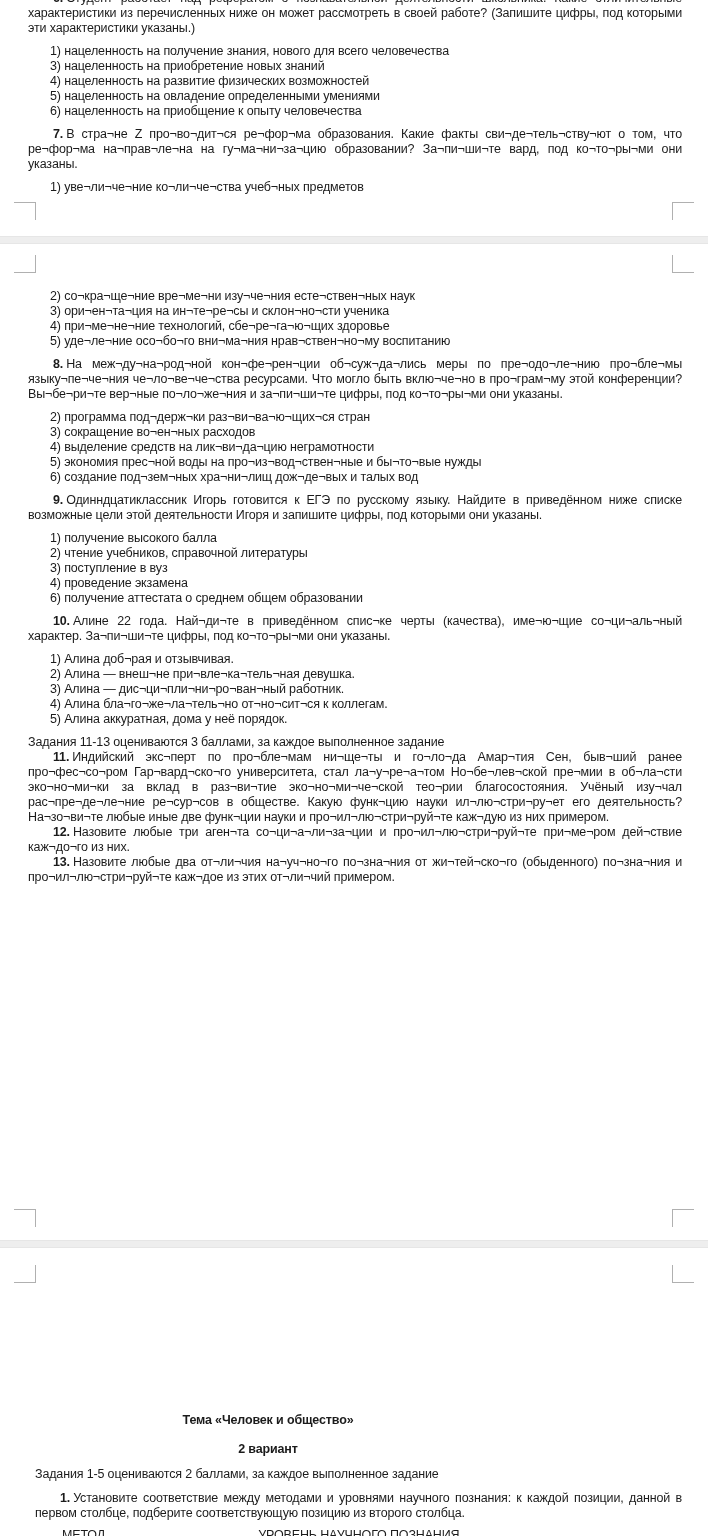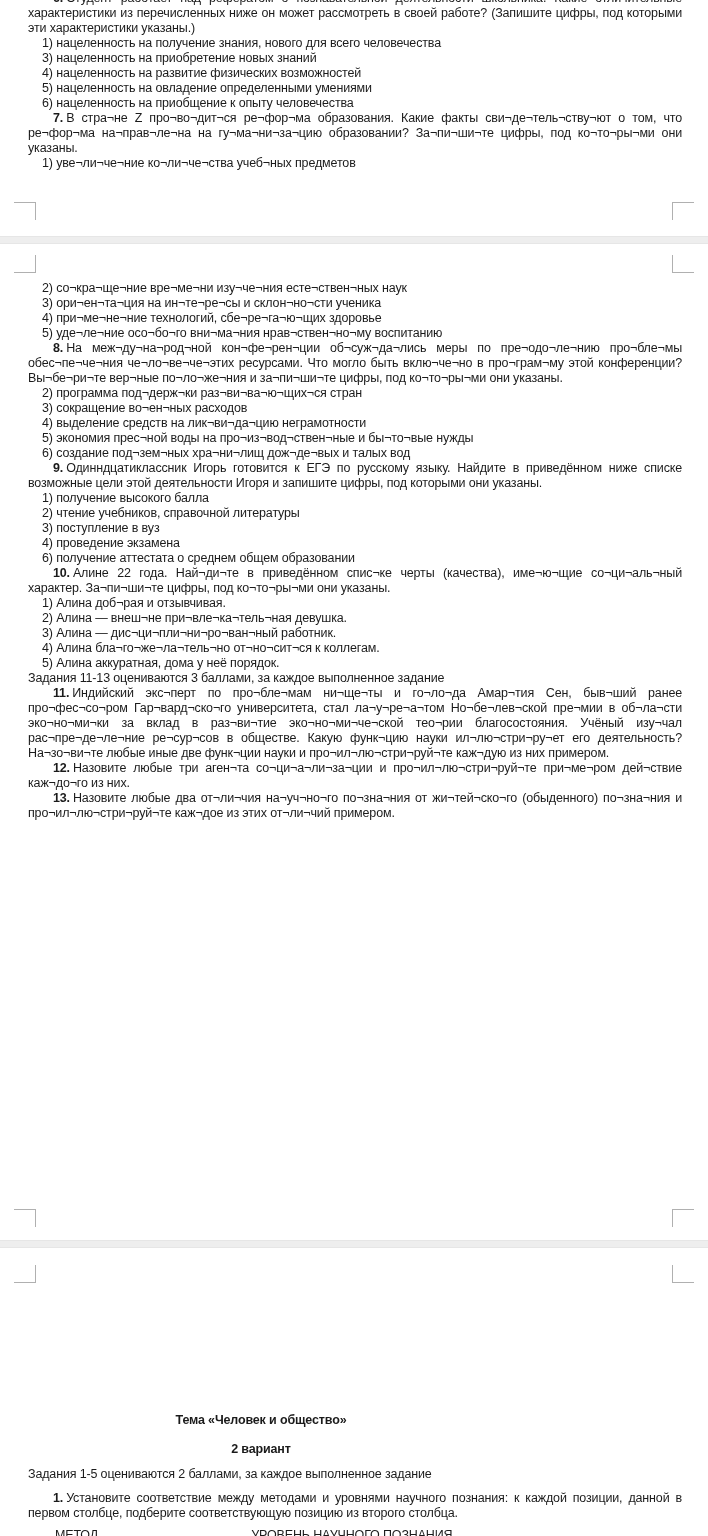--- a/index.html
+++ b/index.html
@@ -4,26 +4,26 @@
 <style>
   html,body{margin:0;padding:0;background:#ffffff;}
   #root{
     position:relative;width:708px;height:1536px;overflow:hidden;background:#fff;
     font-family:"Liberation Sans","DejaVu Sans",sans-serif;
     font-size:12.5px;line-height:15px;letter-spacing:-0.15px;color:#1b1b1b;
   }
   .page{position:relative;overflow:hidden;}
   .p1{height:236px;}
   .p2{height:996px;}
-  .p3{height:288px;}
+  .p3{height:288px;margin-left:7px;}
   .band{height:8px;background:#eeeeee;border-top:1px solid #e6e6e6;border-bottom:1px solid #e6e6e6;box-sizing:border-box;}
   .col{margin-left:28px;margin-right:26px;}
   p.q{margin:0;text-align:justify;text-align-last:left;text-indent:25px;}
   p.q .qnum{font-weight:bold;margin-right:3px;}
-  ul.opts{list-style:none;margin:0;padding:0 0 0 14px;}
+  ul.opts{list-style:none;margin:8px;padding:0 0 0 14px;}
   ul.opts li{height:15px;white-space:nowrap;overflow:hidden;}
   .mt14{margin-top:14px;}
   .mt24{margin-top:24px;}
   .note{margin:0;}
   .center-block{width:466px;text-align:center;font-weight:bold;}
   .spacer165{height:165px;}
   .tblhead{white-space:nowrap;margin-top:7px;}
   .tblhead .h1{margin-left:27px;}
   .tblhead .h2{margin-left:150px;}
   
@@ -41,39 +41,39 @@
   <div class="page p1">
     <div class="col">
       <p class="q" style="margin-top:-9px"><span class="qnum">6.</span><span>Студент работает над рефератом о познавательной деятельности школьника. Какие отличительные характеристики из перечисленных ниже он может рассмотреть в своей работе? (Запишите цифры, под которыми эти характеристики указаны.)</span></p>
       <ul class="opts">
         <li>1) нацеленность на получение знания, нового для всего человечества</li>
         <li>3) нацеленность на приобретение новых знаний</li>
         <li>4) нацеленность на развитие физических возможностей</li>
         <li>5) нацеленность на овладение определенными умениями</li>
         <li>6) нацеленность на приобщение к опыту человечества</li>
       </ul>
-      <p class="q mt14"><span class="qnum">7.</span><span>В стра¬не Z про¬во¬дит¬ся ре¬фор¬ма образования. Какие факты сви¬де¬тель¬ству¬ют о том, что ре¬фор¬ма на¬прав¬ле¬на на гу¬ма¬ни¬за¬цию образовании? За¬пи¬ши¬те цифры, под ко¬то¬ры¬ми они указаны.</span></p>
+      <p class="q mt14"><span class="qnum">7.</span><span>В стра¬не Z про¬во¬дит¬ся ре¬фор¬ма образования. Какие факты сви¬де¬тель¬ству¬ют о том, что ре¬фор¬ма на¬прав¬ле¬на на гу¬ма¬ни¬за¬цию образовании? За¬пи¬ши¬те вард, под ко¬то¬ры¬ми они указаны.</span></p>
       <ul class="opts">
         <li>1) уве¬ли¬че¬ние ко¬ли¬че¬ства учеб¬ных предметов</li>
       </ul>
     </div>
   </div>
 
   <div class="band"></div>
 
   <div class="page p2">
     <div class="col" style="padding-top:37px">
       <ul class="opts">
         <li>2) со¬кра¬ще¬ние вре¬ме¬ни изу¬че¬ния есте¬ствен¬ных наук</li>
         <li>3) ори¬ен¬та¬ция на ин¬те¬ре¬сы и склон¬но¬сти ученика</li>
         <li>4) при¬ме¬не¬ние технологий, сбе¬ре¬га¬ю¬щих здоровье</li>
         <li>5) уде¬ле¬ние осо¬бо¬го вни¬ма¬ния нрав¬ствен¬но¬му воспитанию</li>
       </ul>
 
-      <p class="q mt14"><span class="qnum">8.</span><span>На меж¬ду¬на¬род¬ной кон¬фе¬рен¬ции об¬суж¬да¬лись меры по пре¬одо¬ле¬нию про¬бле¬мы обес¬пе¬че¬ния че¬ло¬ве¬че¬этих ресурсами. Что могло быть вклю¬че¬но в про¬грам¬му этой конференции? Вы¬бе¬ри¬те вер¬ные по¬ло¬же¬ния и за¬пи¬ши¬те цифры, под ко¬то¬ры¬ми они указаны.</span></p>
+      <p class="q mt14"><span class="qnum">8.</span><span>На меж¬ду¬на¬род¬ной кон¬фе¬рен¬ции об¬суж¬да¬лись меры по пре¬одо¬ле¬нию про¬бле¬мы языку¬пе¬че¬ния че¬ло¬ве¬че¬ства ресурсами. Что могло быть вклю¬че¬но в про¬грам¬му этой конференции? Вы¬бе¬ри¬те вер¬ные по¬ло¬же¬ния и за¬пи¬ши¬те цифры, под ко¬то¬ры¬ми они указаны.</span></p>
       <ul class="opts">
         <li>2) программа под¬держ¬ки раз¬ви¬ва¬ю¬щих¬ся стран</li>
         <li>3) сокращение во¬ен¬ных расходов</li>
         <li>4) выделение средств на лик¬ви¬да¬цию неграмотности</li>
         <li>5) экономия прес¬ной воды на про¬из¬вод¬ствен¬ные и бы¬то¬вые нужды</li>
         <li>6) создание под¬зем¬ных хра¬ни¬лищ дож¬де¬вых и талых вод</li>
       </ul>
 
       <p class="q mt14"><span class="qnum">9.</span><span>Одинндцатиклассник Игорь готовится к ЕГЭ по русскому языку. Найдите в приведённом ниже списке возможные цели этой деятельности Игоря и запишите цифры, под которыми они указаны.</span></p>
       <ul class="opts">

